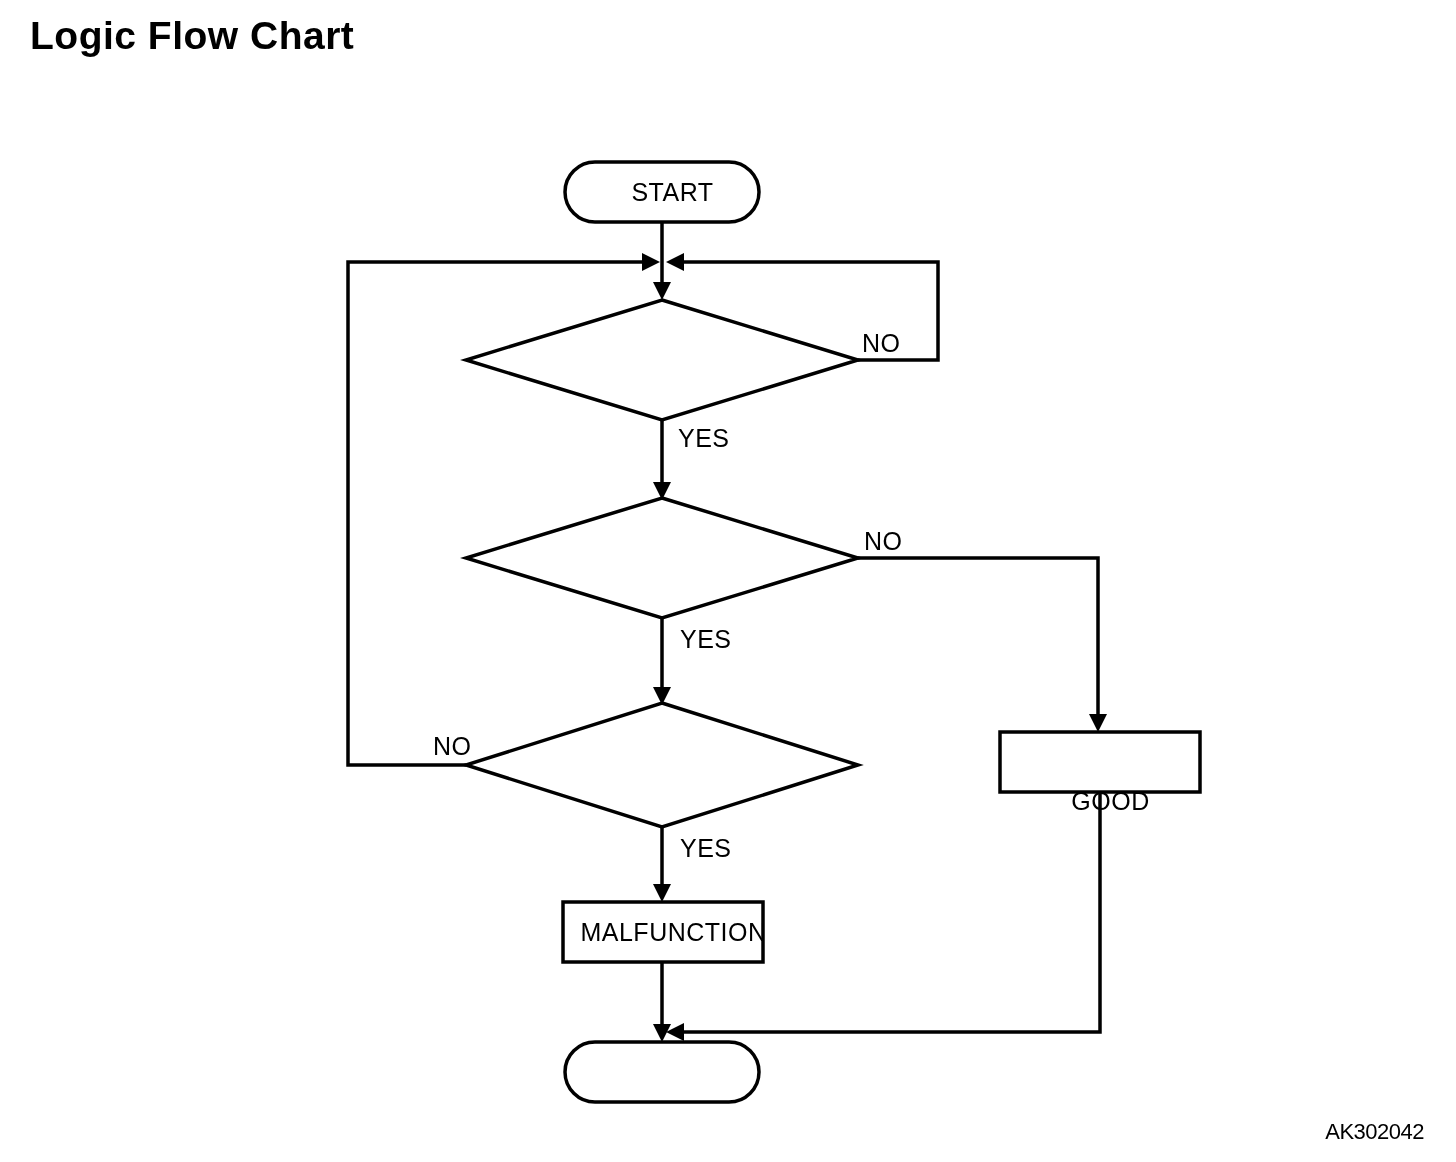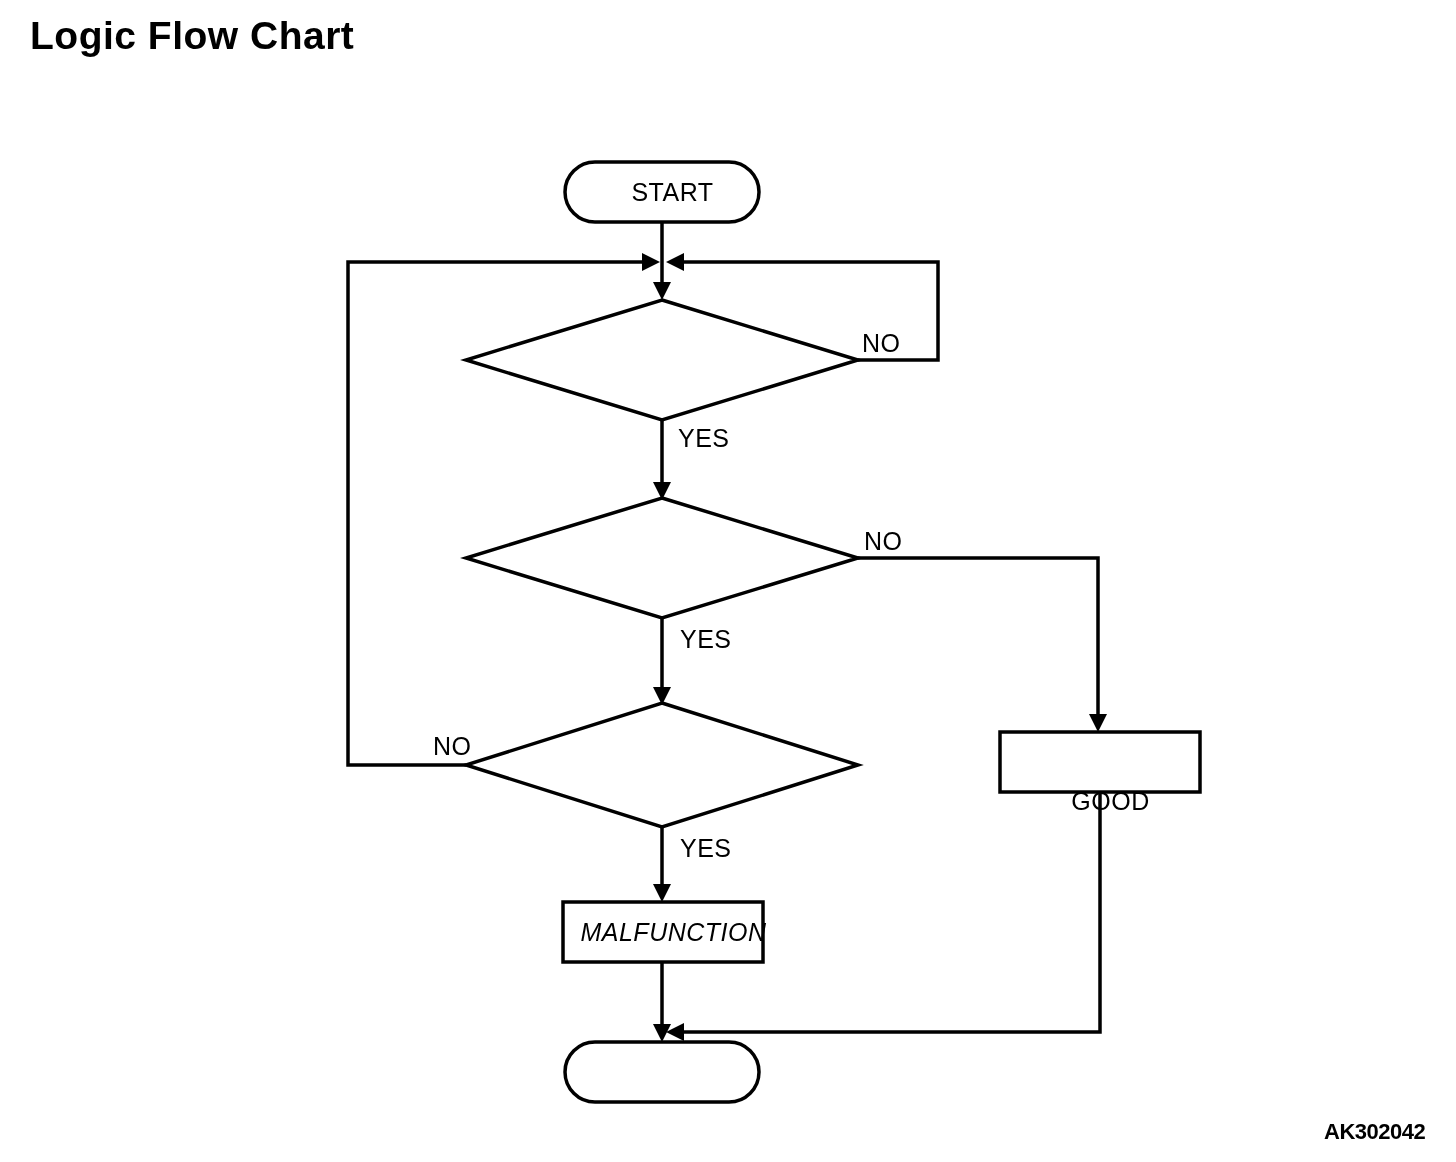--- a/index.html
+++ b/index.html
@@ -42,21 +42,21 @@
     box-sizing: border-box;
     padding-left: 21px;
   }
   .edge-lbl { line-height: 1; }
   .fig-code {
     position: absolute;
     left: 1324px; top: 1119px;
     width: 100px;
     text-align: right;
     font-size: 22px;
-    font-weight: bold;
+    font-weight: normal;
     letter-spacing: -0.5px;
     color: #000;
   }
 </style>
 </head>
 <body>
 
 <h1 class="page-title">Logic Flow Chart</h1>
 
 <div class="canvas">
@@ -98,21 +98,21 @@
     </g>
   </svg>
 
   <div class="lbl node-lbl" style="left:565px; top:162px; width:194px; height:60px;">START</div>
 
 
 
 
   <div class="lbl node-lbl" style="left:1000px; top:732px; width:200px; height:60px;margin-top:39px;">GOOD</div>
 
-  <div class="lbl node-lbl" style="left:563px; top:902px; width:200px; height:60px;font-style:italic;">MALFUNCTION</div>
+  <div class="lbl node-lbl" style="left:563px; top:902px; width:200px; height:60px;">MALFUNCTION</div>
 
 
   <div class="lbl edge-lbl" style="left:862px; top:331px;">NO</div>
 
   <div class="lbl edge-lbl" style="left:678px; top:426px;">YES</div>
 
   <div class="lbl edge-lbl" style="left:864px; top:529px;">NO</div>
 
   <div class="lbl edge-lbl" style="left:680px; top:627px;">YES</div>
 

